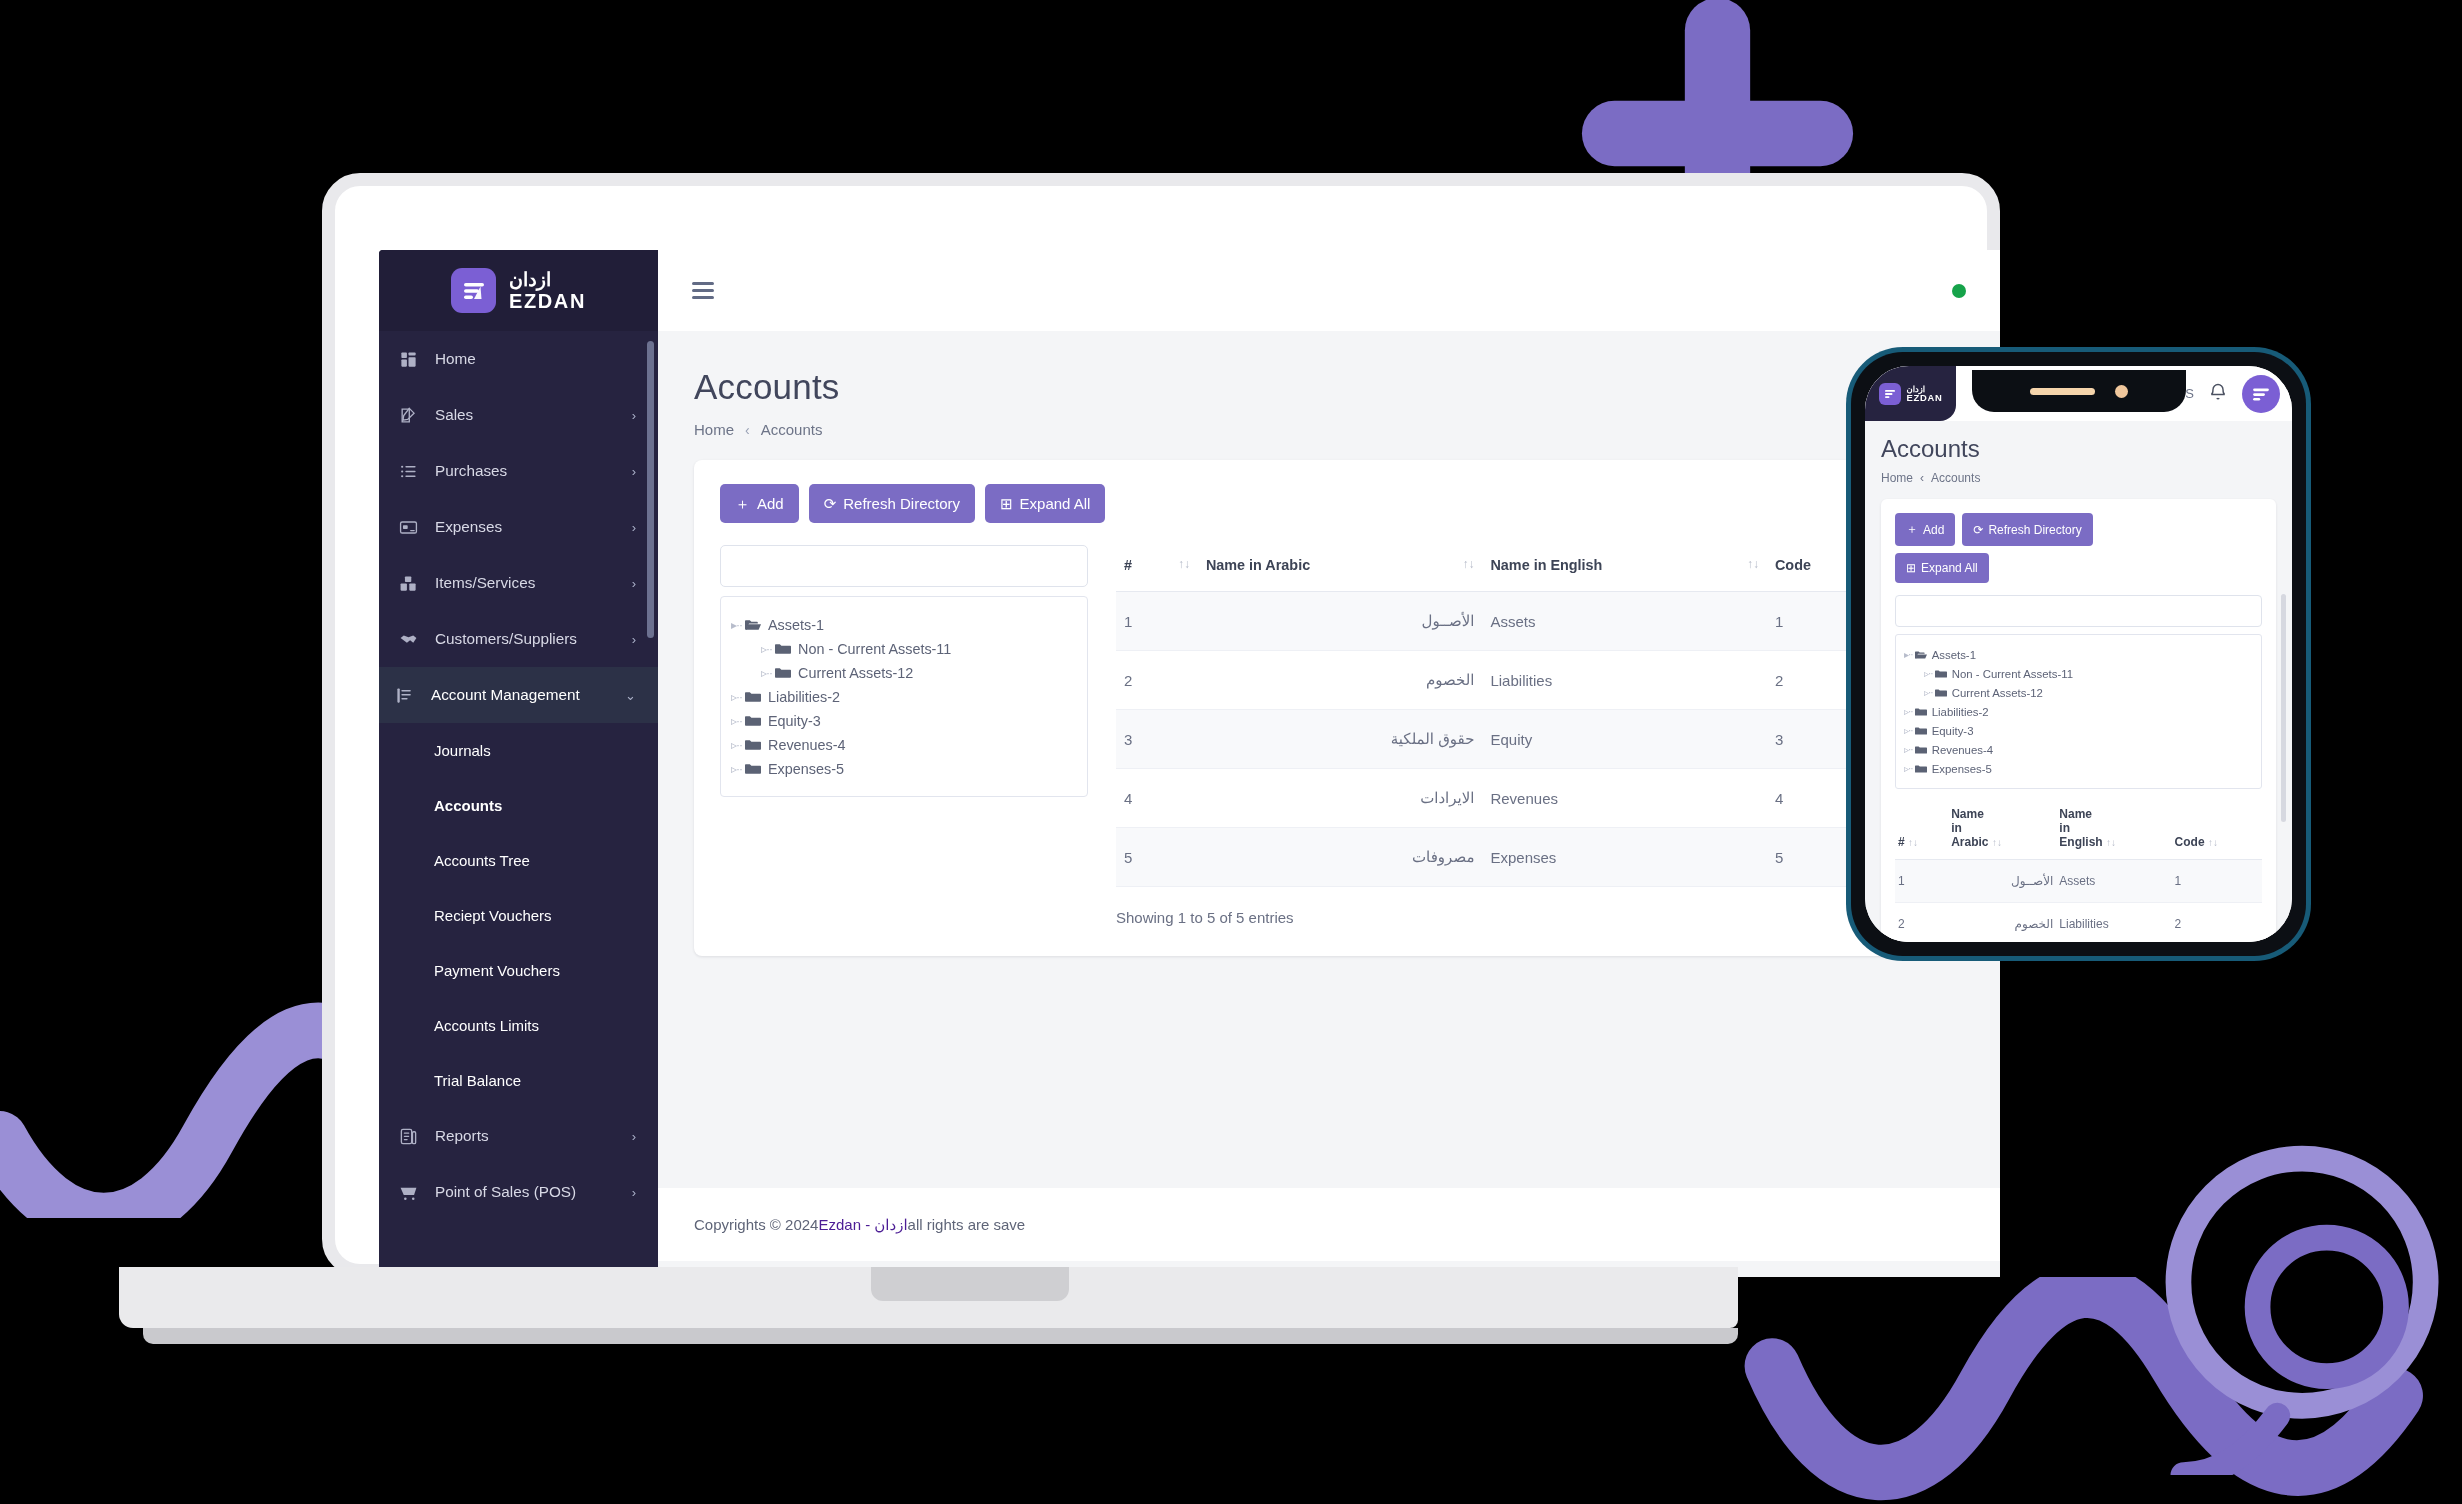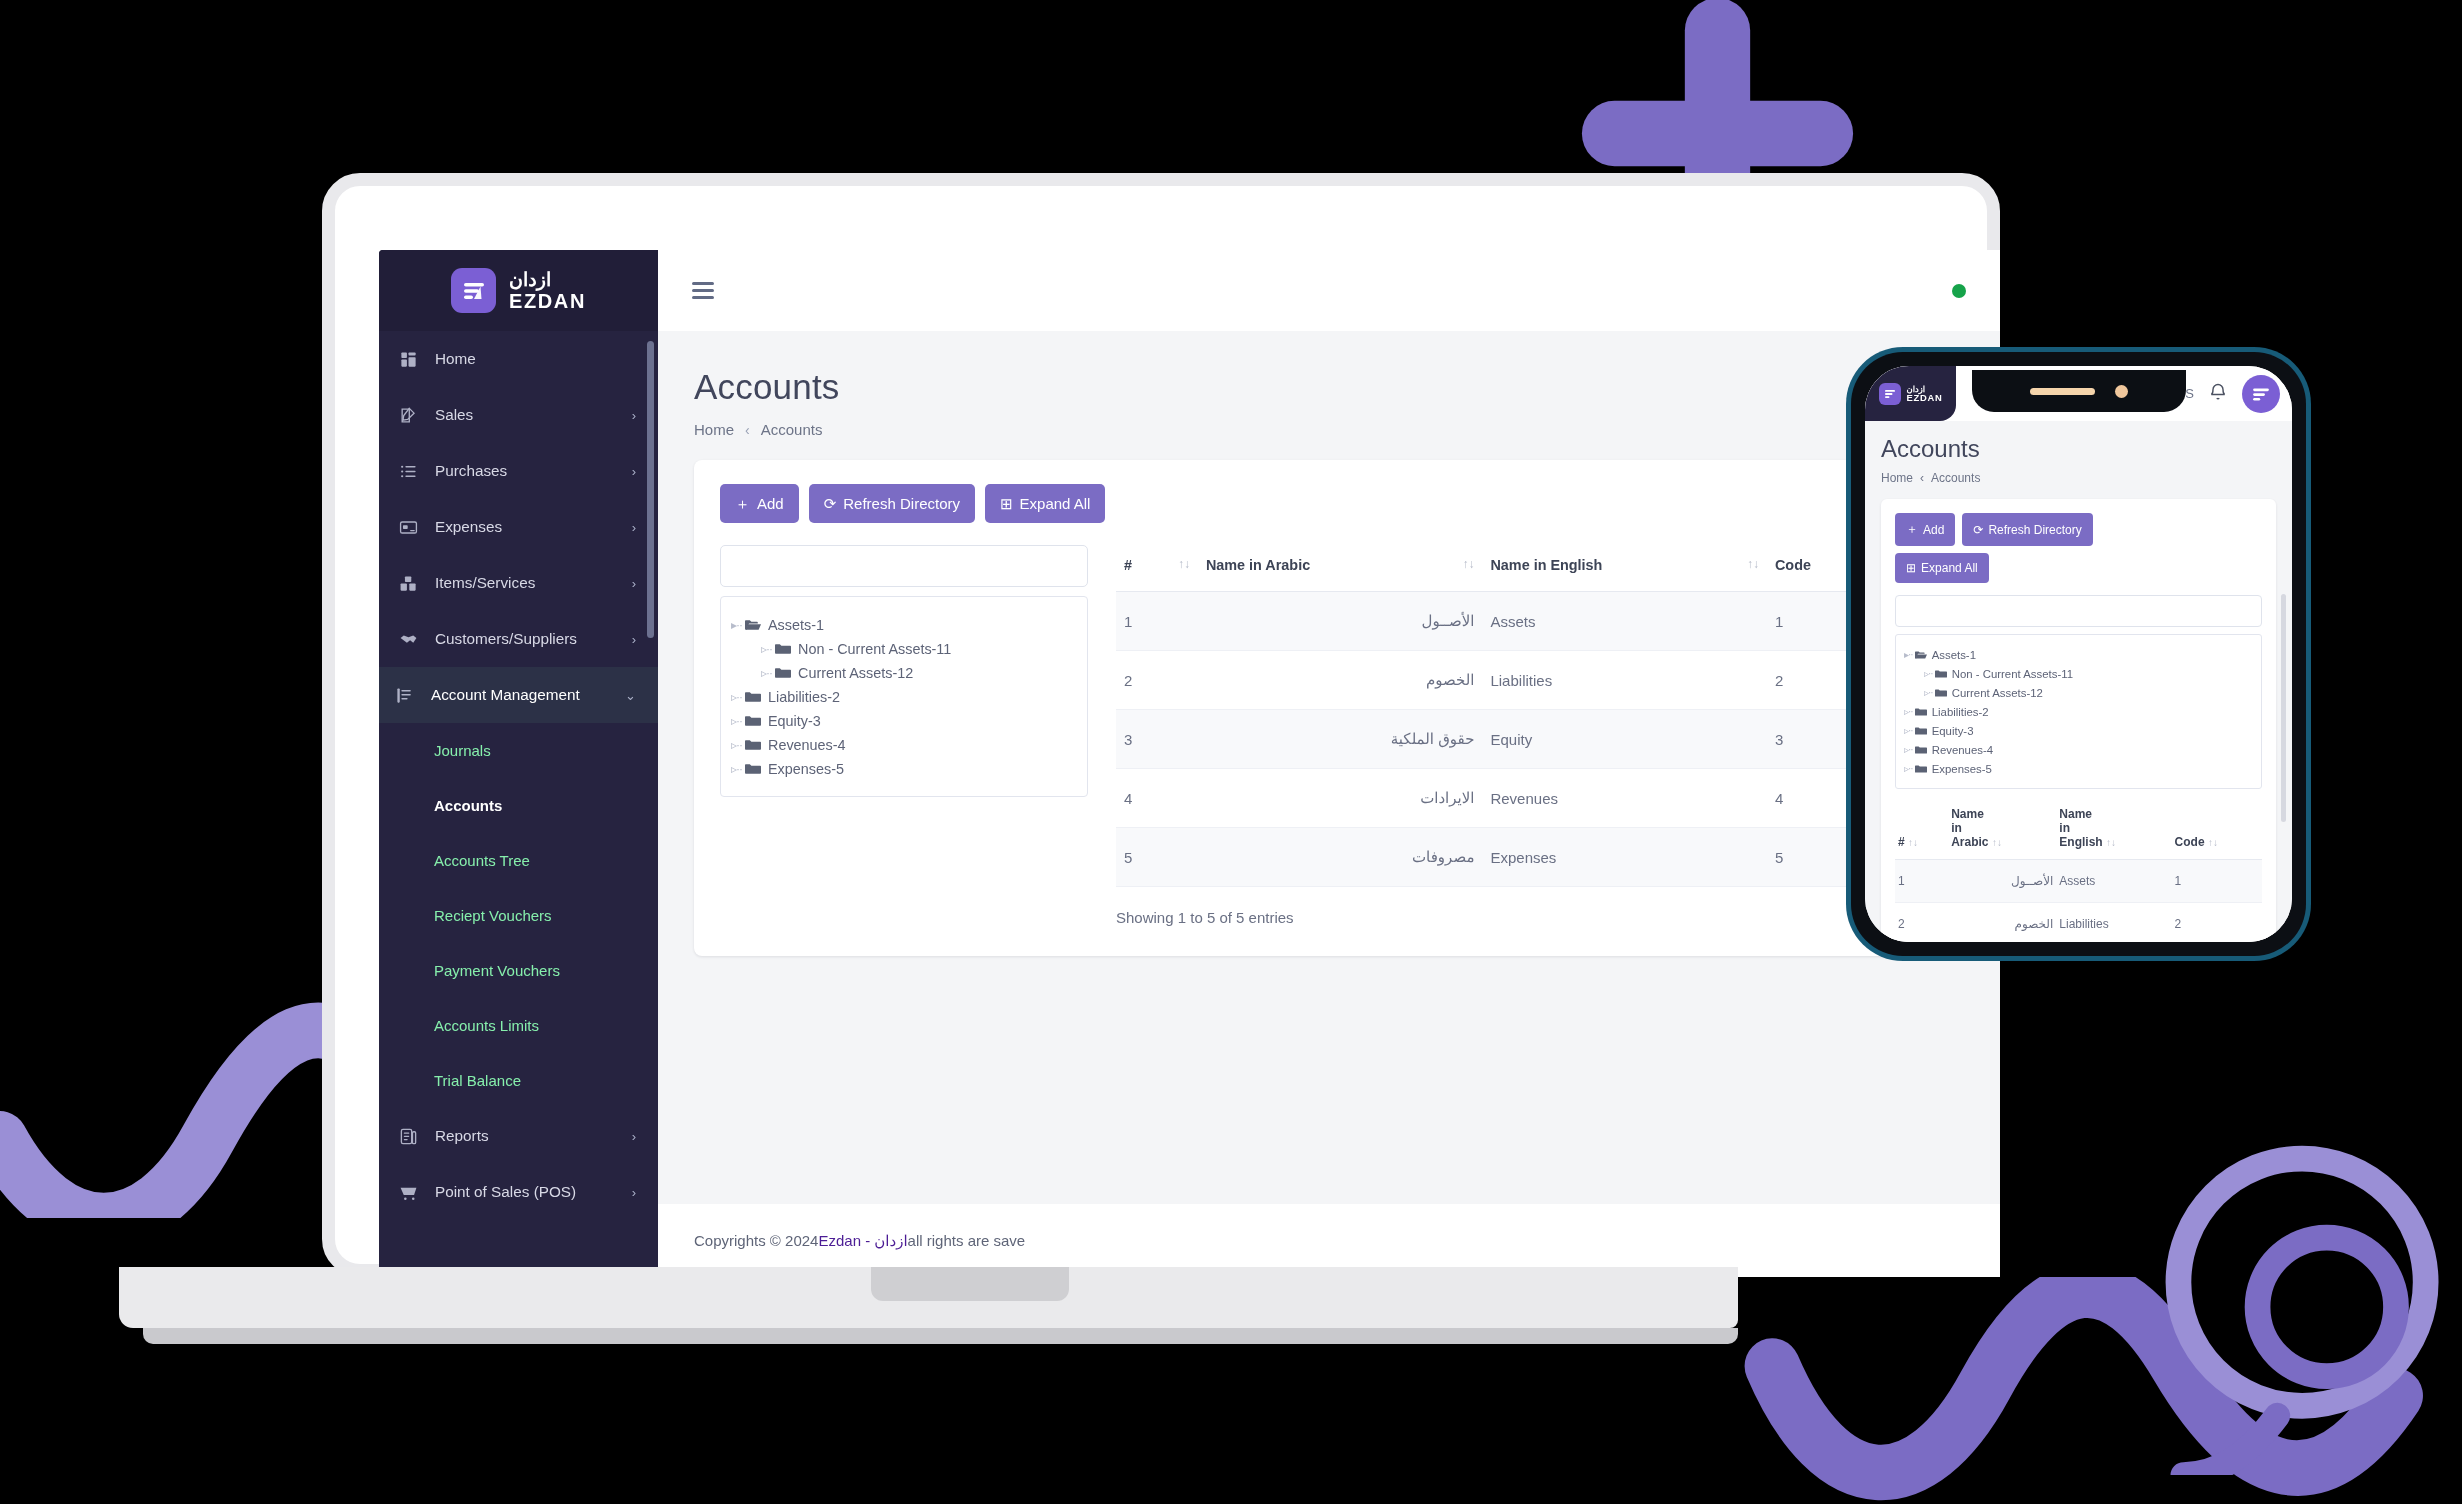--- a/index.html
+++ b/index.html
@@ -68,21 +68,21 @@
   .nav-item {
     display:flex; align-items:center; height:56px; padding:0 22px 0 20px;
     font-size:15.3px; color:#d8d9e6; cursor:pointer; position:relative;
   }
   .nav-item .ico { width:26px; display:flex; align-items:center; justify-content:flex-start; opacity:.85;}
   .nav-item .lbl { margin-left:10px; flex:1; }
   .nav-item .car { font-size:13px; color:#aab0c8; }
   .nav-item.active { background:#2c3147; color:#ffffff;padding-left:16px; }
   .sub-item {
     display:block; height:55px; line-height:55px; padding-left:55px;
-    font-size:15px; color:#86efac; cursor:pointer;
+    font-size:15px; color:#ffffff; cursor:pointer;
   }
   .sub-item.current { color:#ffffff; font-weight:700; }
   #sb-scrollbar {
     position:absolute; right:4px; top:91px; width:7px; height:297px;
     background:#6c7190; border-radius:4px;
   }
 
   
   #main { position:absolute; left:279px; top:0; right:0; bottom:0; background:#f4f5f7; }
   #topbar { height:81px; background:#fff; display:flex; align-items:center;
@@ -131,21 +131,21 @@
   table.dt td { padding:20px 8px; color:#6a7084; border-bottom:1px solid #eef0f5; }
   table.dt tr.odd td { background:#f8f9fb; }
   table.dt col.c-num { width:57px; }
   table.dt col.c-ar { width:198px; }
   table.dt col.c-en { width:198px; }
   table.dt col.c-code { width:119px; }
   .ar { direction:rtl; unicode-bidi:bidi-override; }
   #showing { margin-top:22px; font-size:15px; color:#6a7084; padding-right:10px; }
 
   #footer-bar {
-    position:absolute; left:0; right:0; bottom:0; height:73px; background:#fff;
+    position:absolute; left:0; right:0; bottom:16px; height:73px; background:#fff;
     display:flex; align-items:center; padding:0 36px; font-size:15px; color:#5f6578;
   }
   #footer-bar a { color:#4c1d95; text-decoration:none; }
 
   
   #phone { position:absolute; left:1846px; top:347px; width:465px; width:465px; height:614px; }
   #phone-outer {
     position:absolute; inset:0; border-radius:57px; background:#175b78; padding:5px;
   }
   #phone-mid { position:absolute; inset:5px; border-radius:52px; background:#0c0f14; padding:9px; }

